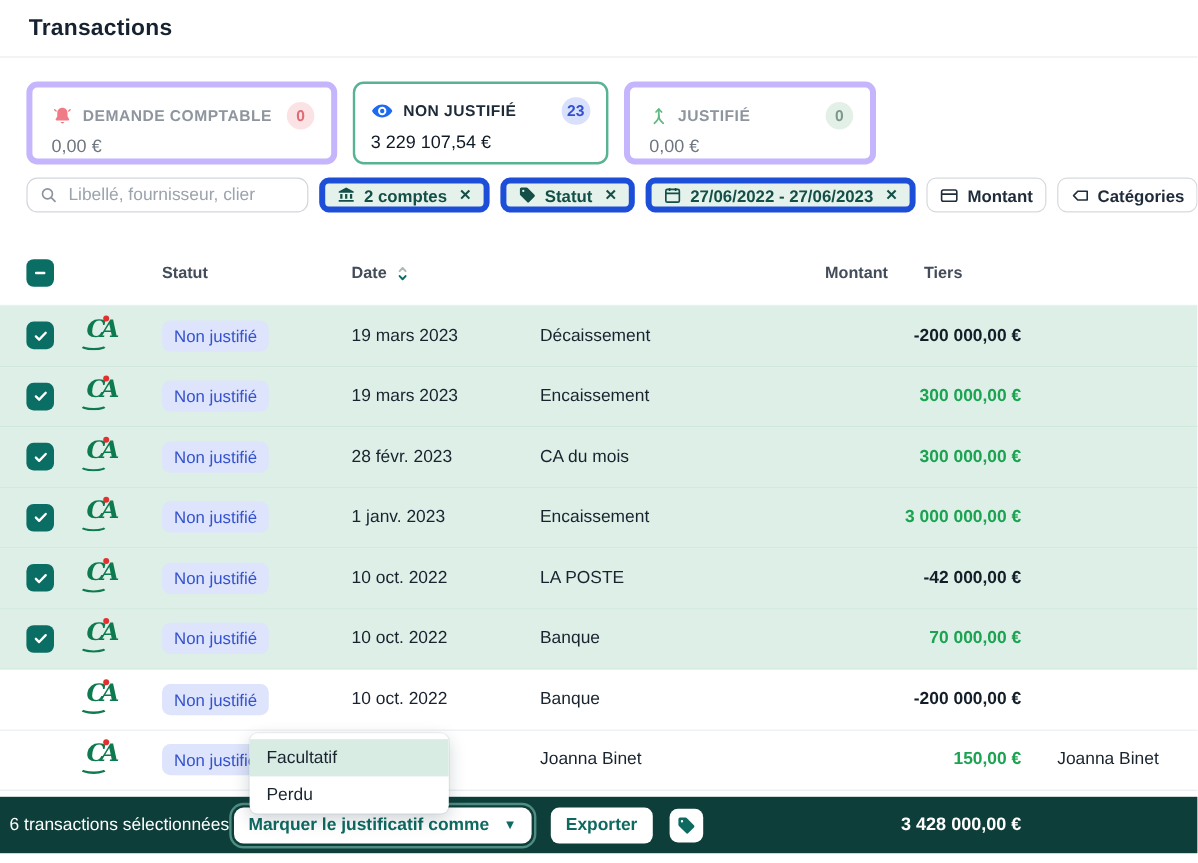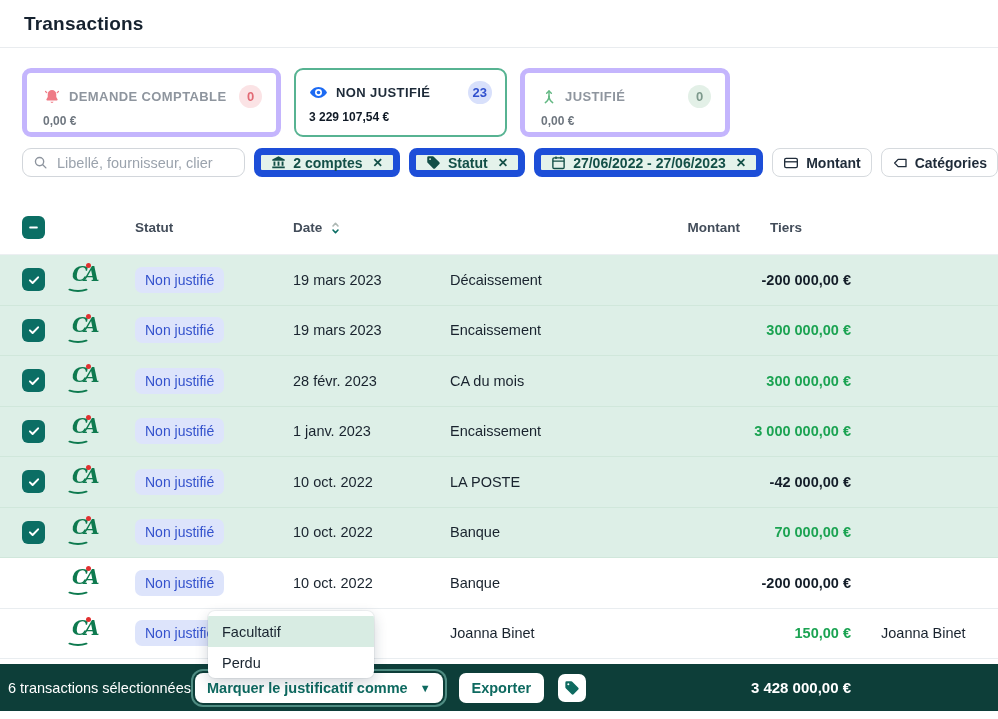--- a/index.html
+++ b/index.html
@@ -22,30 +22,30 @@
   .card--non-justifie { width:213px; border:2px solid #57b392; padding:11px 13px 0 13px; }
   .card--justifie { width:210px; }
   .card-top { display:flex; align-items:center; gap:8px; }
   .icon-slot { display:flex; align-items:center; }
   .card-label { font-size:13px; font-weight:700; color:#8e959e; letter-spacing:.4px; white-space:nowrap; }
   .card--non-justifie .card-label { color:#1d2a38; }
   .card-count { margin-left:auto; min-width:23px; height:23px; border-radius:12px; display:flex; align-items:center; justify-content:center; font-size:13px; font-weight:600; padding:0 5px; }
   .card--demande-comptable .card-count { background:#fbe3e5; color:#e26a75; }
   .card--non-justifie .card-count { background:#d8e0fb; color:#3150ce; }
   .card--justifie .card-count { background:#e3f0e7; color:#7d998c; }
-  .card-amount { font-size:12px; font-weight:700; color:#6e767f; margin-top:6px; white-space:nowrap; }
+  .card-amount { font-size:15px; font-weight:400; color:#6e767f; margin-top:6px; white-space:nowrap; }
   .card--non-justifie .card-amount { color:#101a26; }
 
   
   .filters-row { display:flex; align-items:center; gap:9px; padding: 11px 0 0 22px; }
   .search-box { width:241px; height:29px; border:1px solid #d2d6db; border-radius:9px; display:flex; align-items:center; gap:7px; padding:0 10px; background:#fff; }
   .search-box input { border:none; outline:none; background:transparent; font-size:14.5px; width:100%; font-family:"Liberation Sans",sans-serif; color:#333; }
   .search-box input::placeholder { color:#9ba3ad; }
   .chip { height:29px; border-radius:8px; display:flex; align-items:center; gap:7px; padding:0 10px; font-size:14px; font-weight:700; cursor:pointer; white-space:nowrap; }
-  .chip.active { background:#e4f2eb; border:7px solid #1d4ed8; color:#134f47; }
+  .chip.active { background:#e4f2eb; border:5px solid #1d4ed8; color:#134f47; }
   .chip.plain { background:#fff; border:1px solid #d6dade; color:#1f2b39; }
   .chip .x { font-size:12.5px; margin-left:3px; font-weight:700; }
 
   
   .trow { display:grid; grid-template-columns: 42px 71px 158px 157px 290px 111px 147px; padding-left:22px; align-items:center; }
   .thead { margin-top:24px; height:54px; border-bottom:1px solid #eceff2; }
   .thead .trow { height:100%; }
   .hcol { font-size:13.5px; font-weight:600; color:#434d5a; white-space:nowrap; }
   .hcol.amt { text-align:right; }
   .hcol.tiers { padding-left:30px; }

